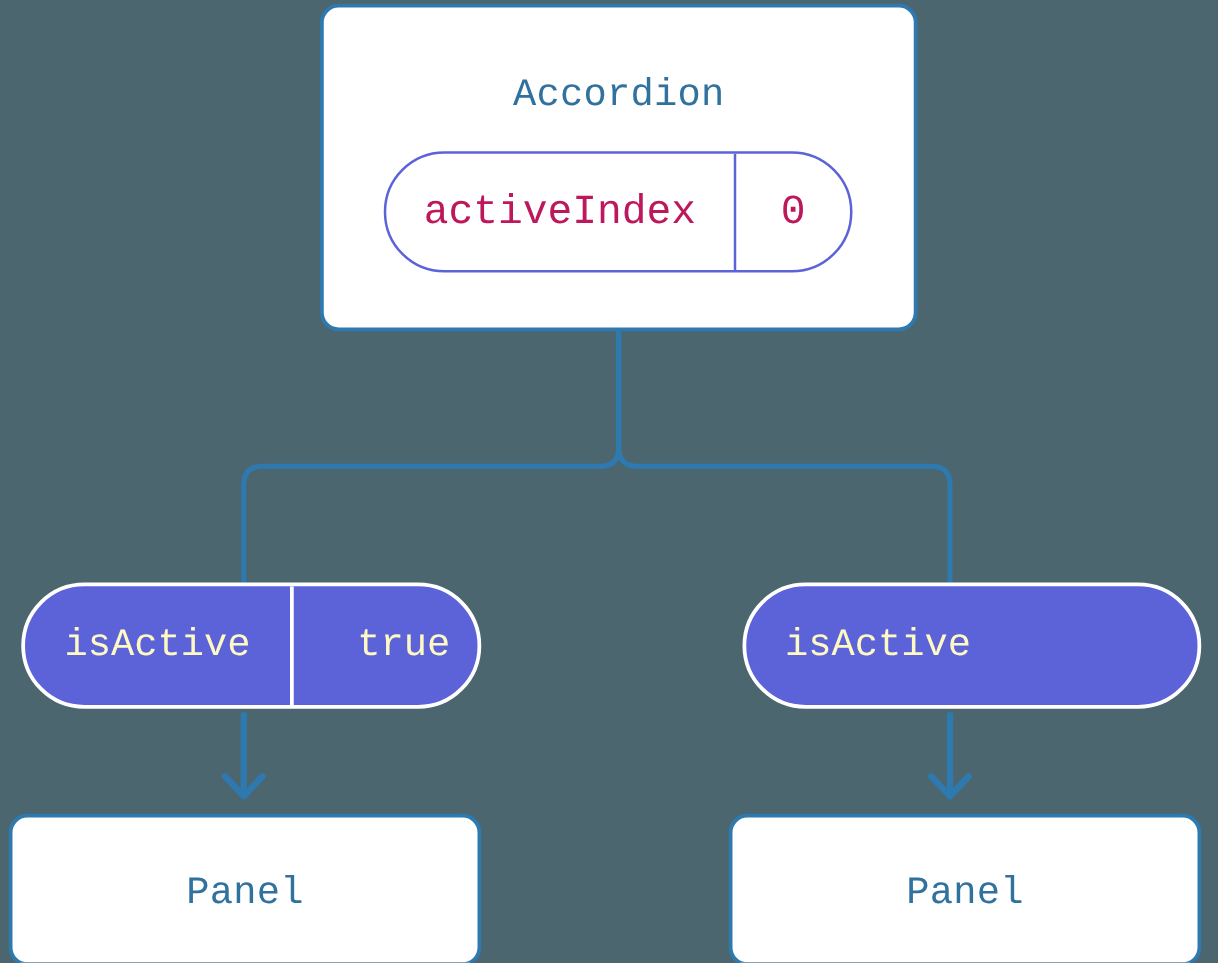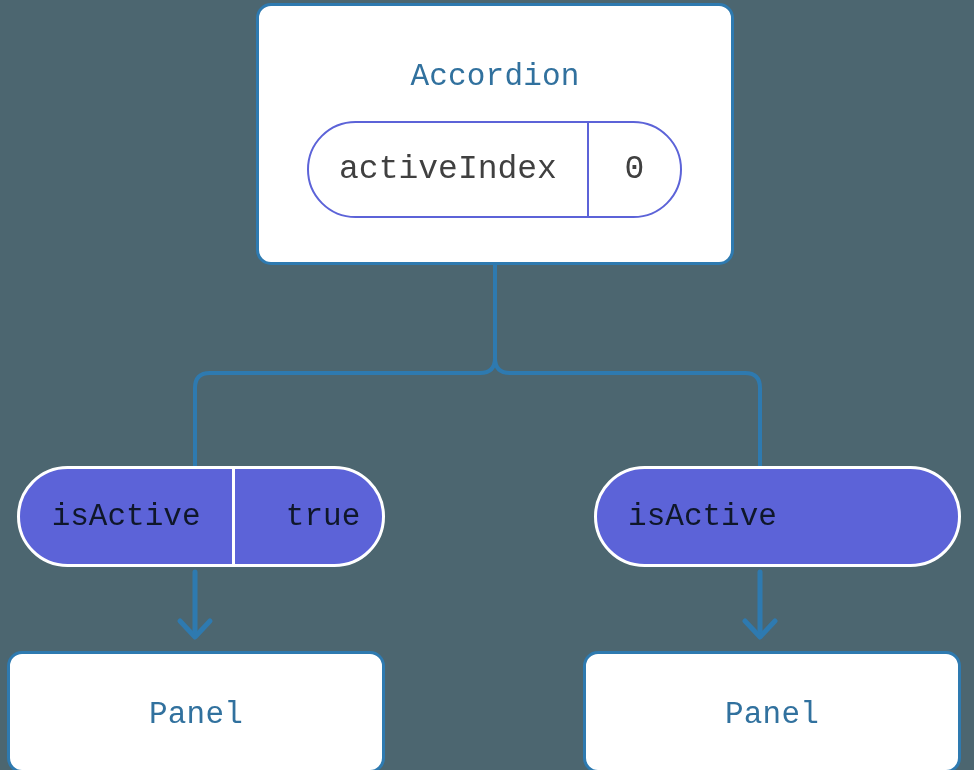--- a/index.html
+++ b/index.html
@@ -88,35 +88,35 @@
     box-sizing: border-box;
   }
 
   
   .pill.outlined {
     border: 2.5px solid #5c63d8;
     background: #ffffff;
   }
   .pill.outlined .pill-key,
   .pill.outlined .pill-val {
-    color: #404040;
+    color: #be185d;
     font-size: 33px;
   }
   .pill.outlined .pill-val {
     border-left: 2.5px solid #5c63d8;
   }
 
   
   .pill.filled {
     border: 3px solid #ffffff;
     background: #5c63d8;
   }
   .pill.filled .pill-key,
   .pill.filled .pill-val {
-    color: #0f172a;
+    color: #fef9c3;
     font-size: 31px;
   }
   .pill.filled .pill-val {
     border-left: 3px solid #ffffff;
   }
 
   
   #pill-active-index {
     left: 307px;
     top: 121px;

